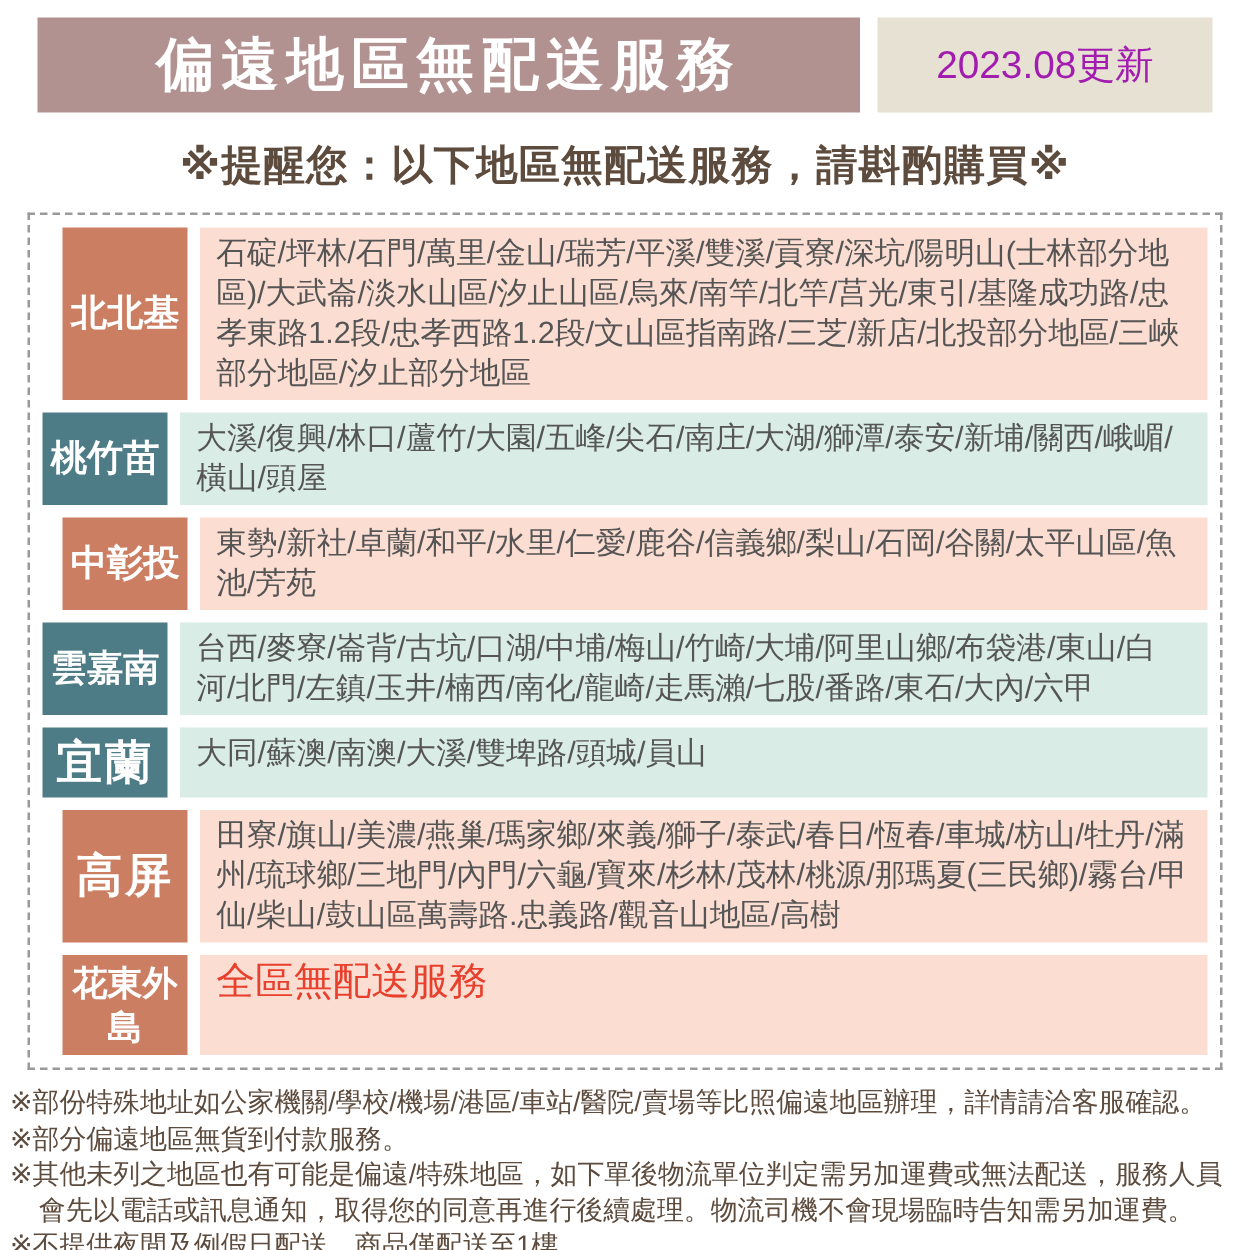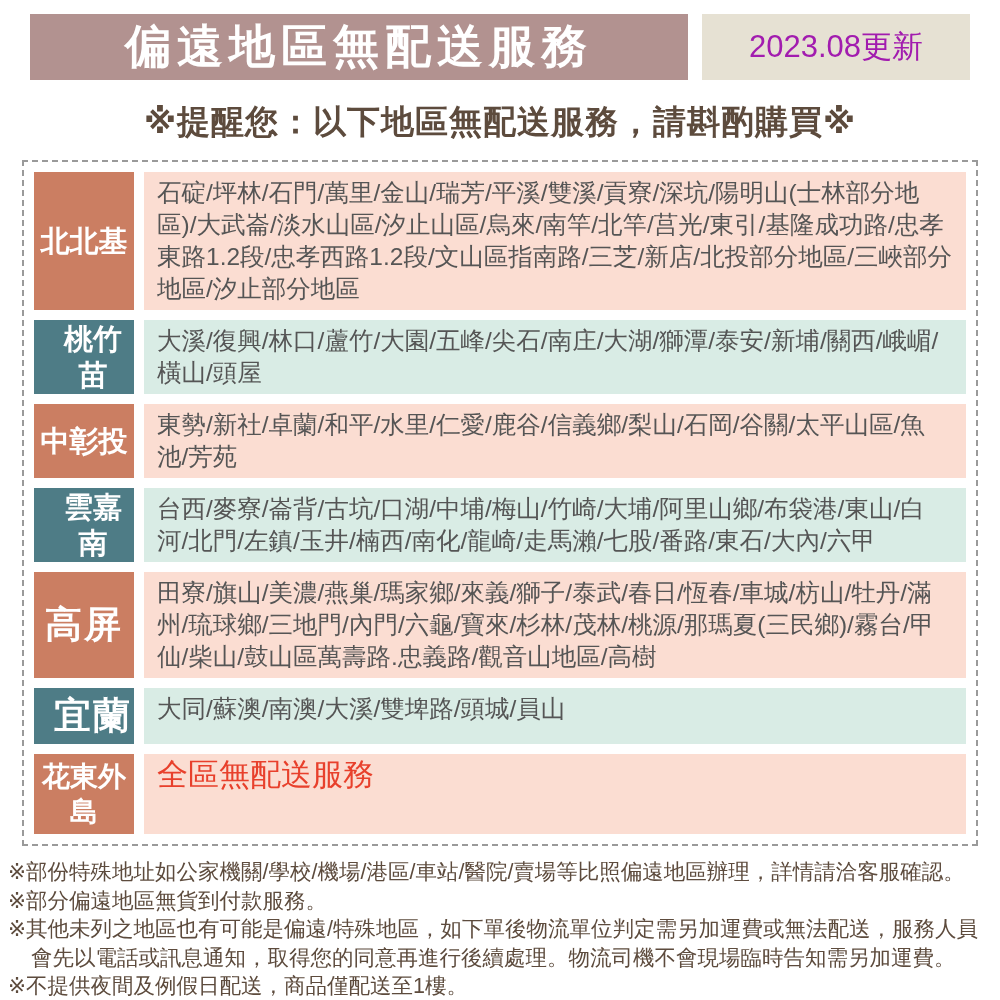--- a/index.html
+++ b/index.html
@@ -6,21 +6,21 @@
   html, body { width: 1000px; background: #ffffff; }
   body {
     font-family: "Liberation Sans", "DejaVu Sans", sans-serif;
     width: 1000px; height: 1000px; overflow: hidden;
     color: #5d4b3d;
   }
 
   
   .header-row {
     display: flex; gap: 14px;
-    margin: 14px 30px 0 30px; height: 66px;
+    margin: 14px 30px 0 30px; height: 76px;
   }
   .title-bar {
     flex: 1; background: var(--mauve, #b29290);
     color: #ffffff; font-weight: bold; font-size: 46px; letter-spacing: 6px;
     display: flex; align-items: center; justify-content: center;
   }
   .update-box {
     flex: 0 0 268px; background: var(--beige, #e6e1d3);
     color: #a21caf; font-size: 31px; font-weight: 400;
     display: flex; align-items: center; justify-content: center;
@@ -38,22 +38,22 @@
     padding: 10px;
   }
   .region-row { display: flex; gap: 10px; margin-bottom: 10px; }
   .region-row:last-child { margin-bottom: 0; border-radius: 21px; }
   .region-label {
     flex: 0 0 100px; width: 100px;
     display: flex; align-items: center; justify-content: center;
     color: #ffffff; font-weight: bold; font-size: 29px;
     text-align: center; line-height: 1.25;
   }
-  .region-label.salmon { background: var(--salmon, #cb7e62); }
-  .region-label.teal   { background: var(--teal, #4e7c86); padding-left: 18px; }
+  .region-label.salmon { background: var(--salmon, #cb7e62); margin-left: 16px; }
+  .region-label.teal   { background: var(--teal, #4e7c86); }
   .region-label.big    { font-size: 37px; letter-spacing: 2px; }
   .region-label.stack  { font-size: 28px; }
   .region-content {
     flex: 1;
     display: flex; 
     padding: 5px 13px;
     font-size: 24.5px; line-height: 32px; color: #555555;
     word-break: break-all; font-weight: 500;
   }
   .region-content.pink { background: var(--pink, #fbddd2); }
@@ -103,30 +103,30 @@
   </div>
 
   <div class="region-row">
     <div class="region-label teal">雲嘉南</div>
     <div class="region-content mint">
       <span>台西/麥寮/崙背/古坑/口湖/中埔/梅山/竹崎/大埔/阿里山鄉/布袋港/東山/白河/北門/左鎮/玉井/楠西/南化/龍崎/走馬瀨/七股/番路/東石/大內/六甲</span>
     </div>
   </div>
 
   <div class="region-row">
-    <div class="region-label salmon big">高屏</div>
-    <div class="region-content pink">
-      <span>田寮/旗山/美濃/燕巢/瑪家鄉/來義/獅子/泰武/春日/恆春/車城/枋山/牡丹/滿州/琉球鄉/三地門/內門/六龜/寶來/杉林/茂林/桃源/那瑪夏(三民鄉)/霧台/甲仙/柴山/鼓山區萬壽路.忠義路/觀音山地區/高樹</span>
+    <div class="region-label teal big">宜蘭</div>
+    <div class="region-content mint short">
+      <span>大同/蘇澳/南澳/大溪/雙埤路/頭城/員山</span>
     </div>
   </div>
 
   <div class="region-row">
-    <div class="region-label teal big">宜蘭</div>
-    <div class="region-content mint short">
-      <span>大同/蘇澳/南澳/大溪/雙埤路/頭城/員山</span>
+    <div class="region-label salmon big">高屏</div>
+    <div class="region-content pink">
+      <span>田寮/旗山/美濃/燕巢/瑪家鄉/來義/獅子/泰武/春日/恆春/車城/枋山/牡丹/滿州/琉球鄉/三地門/內門/六龜/寶來/杉林/茂林/桃源/那瑪夏(三民鄉)/霧台/甲仙/柴山/鼓山區萬壽路.忠義路/觀音山地區/高樹</span>
     </div>
   </div>
 
   <div class="region-row">
     <div class="region-label salmon stack">花東外島</div>
     <div class="region-content pink tall">
       <span class="red-text">全區無配送服務</span>
     </div>
   </div>
 

